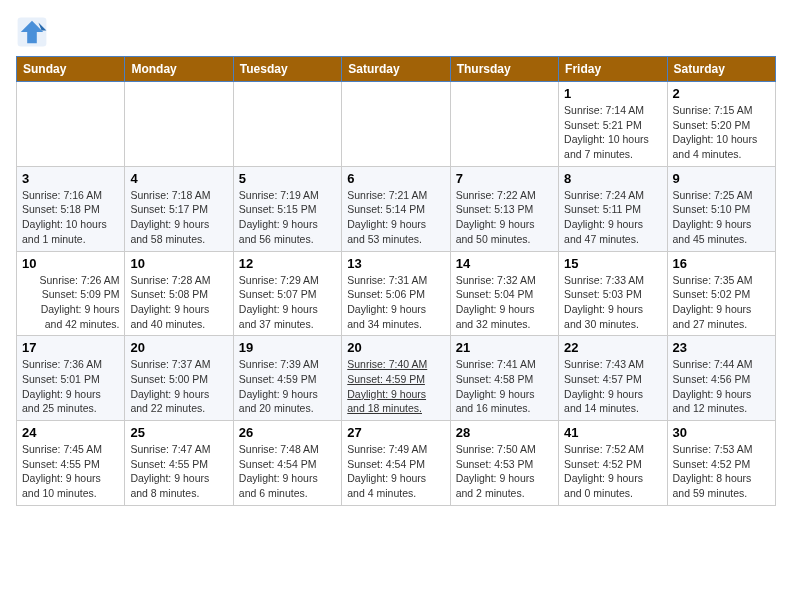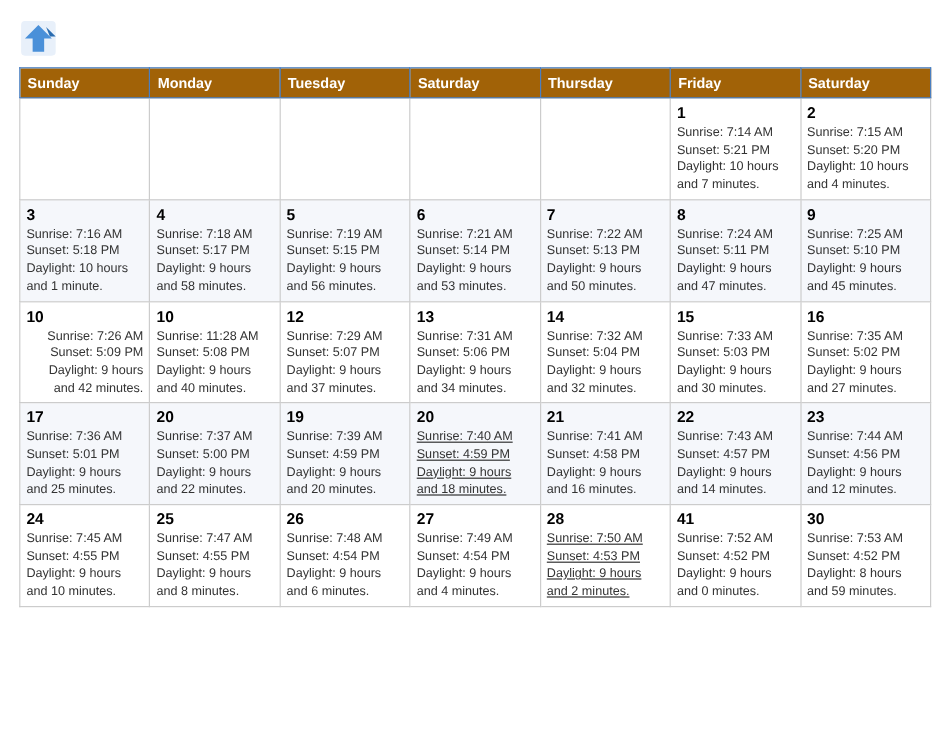--- a/index.html
+++ b/index.html
@@ -188,21 +188,21 @@
       </tr>
       <tr>
         <td>
           <span class="day-number">10</span>
           <div class="day-info" style="white-space: pre-line; text-align: right;">Sunrise: 7:26 AM
 Sunset: 5:09 PM
 Daylight: 9 hours and 42 minutes.</div>
         </td>
         <td>
           <span class="day-number">10</span>
-          <div class="day-info" style="white-space: pre-line;">Sunrise: 11:28 AM
+          <div class="day-info" style="white-space: pre-line;">Sunrise: 7:28 AM
 Sunset: 5:08 PM
 Daylight: 9 hours and 40 minutes.</div>
         </td>
         <td>
           <span class="day-number">12</span>
           <div class="day-info" style="white-space: pre-line;">Sunrise: 7:29 AM
 Sunset: 5:07 PM
 Daylight: 9 hours and 37 minutes.</div>
         </td>
         <td>
@@ -294,21 +294,21 @@
 Daylight: 9 hours and 6 minutes.</div>
         </td>
         <td>
           <span class="day-number">27</span>
           <div class="day-info" style="white-space: pre-line;">Sunrise: 7:49 AM
 Sunset: 4:54 PM
 Daylight: 9 hours and 4 minutes.</div>
         </td>
         <td>
           <span class="day-number">28</span>
-          <div class="day-info" style="white-space: pre-line; text-decoration: underline;">Sunrise: 7:50 AM
+          <div class="day-info" style="white-space: pre-line;">Sunrise: 7:50 AM
 Sunset: 4:53 PM
 Daylight: 9 hours and 2 minutes.</div>
         </td>
         <td>
           <span class="day-number">41</span>
           <div class="day-info" style="white-space: pre-line;">Sunrise: 7:52 AM
 Sunset: 4:52 PM
 Daylight: 9 hours and 0 minutes.</div>
         </td>
         <td>

